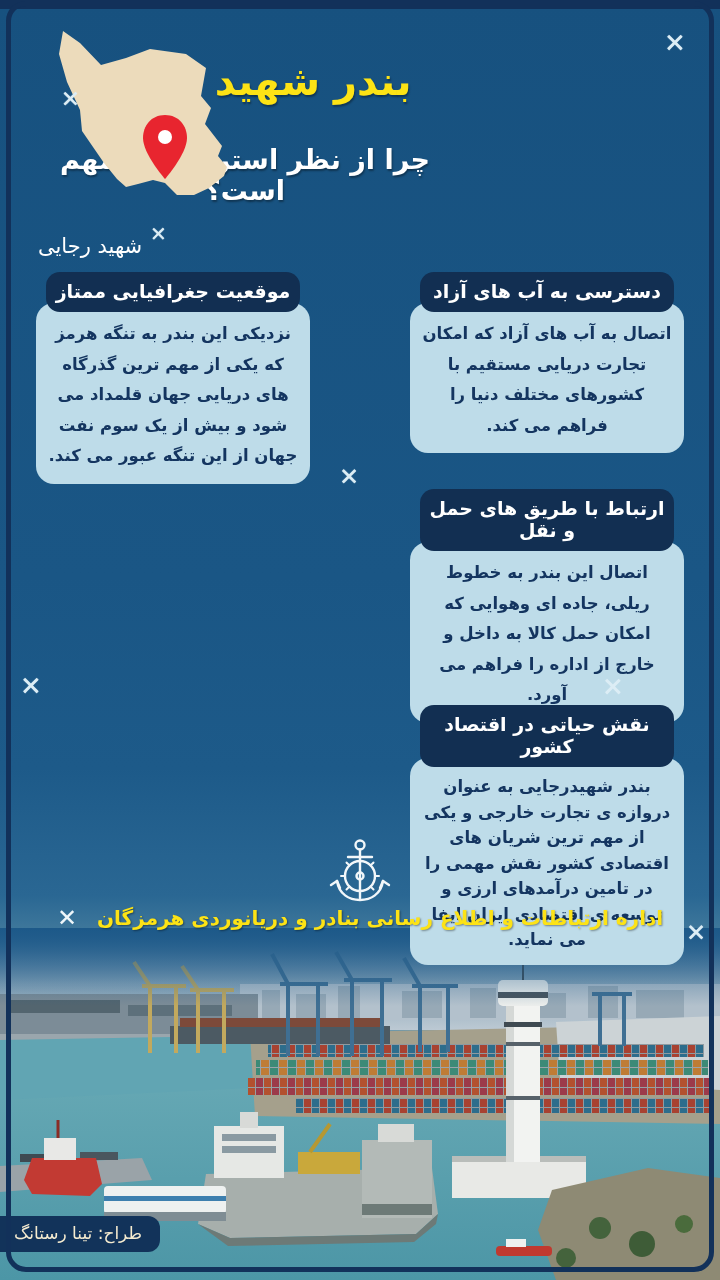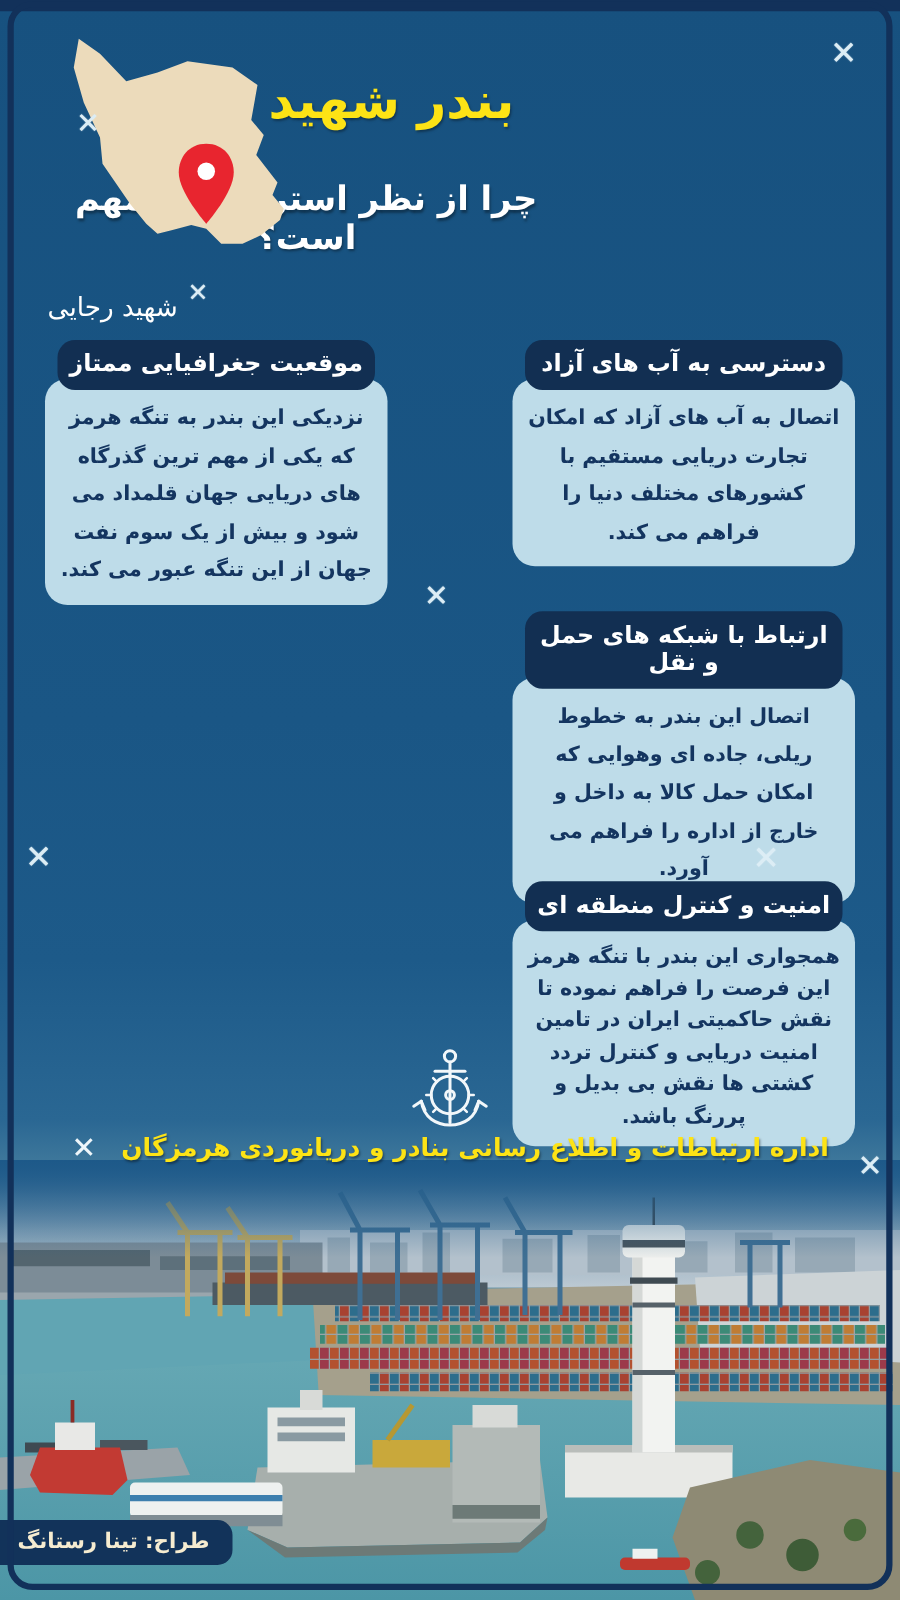--- a/index.html
+++ b/index.html
@@ -44,21 +44,21 @@
   .footer-line{position:absolute;top:906px;left:0;right:0;display:flex;flex-direction:row;justify-content:center;align-items:center;gap:20px;z-index:20;}
   .footer-text{color:#fde315;font-size:20px;font-weight:bold;text-shadow:1px 1px 2px rgba(0,0,0,.4);}
   .footer-x{color:#eef6fa;font-size:24px;font-weight:bold;line-height:1;}
   
   .photo{position:absolute;top:928px;left:0;width:720px;height:352px;z-index:5;}
   .photo-fade{position:absolute;top:928px;left:0;width:720px;height:78px;z-index:6;
     background:linear-gradient(180deg,rgba(29,89,137,1) 0%,rgba(29,89,137,.55) 40%,rgba(29,89,137,0) 100%);}
   
   .credit{
     position:absolute;top:1216px;left:0;background:#12335a;color:#f6ecd0;
-    padding:7px 18px 9px 14px;border-radius:0 12px 12px 0;font-size:17px;font-weight:bold;z-index:25;
+    padding:7px 18px 9px 14px;border-radius:0 12px 12px 0;font-size:17px;font-weight:normal;z-index:25;
     direction:rtl;
   }
 </style>
 </head>
 <body>
 
 <div class="page">
 
   <span class="xm" style="top:30px;left:664px;font-size:26px;">✕</span>
   <span class="xm" style="top:88px;right:640px;left:36px;font-size:23px;">✕</span>
@@ -90,29 +90,29 @@
       <div class="card-body">اتصال به آب های آزاد که امکان تجارت دریایی مستقیم با کشورهای مختلف دنیا را فراهم می کند.</div>
     </div>
     <div class="card">
       <div class="card-header">موقعیت جغرافیایی ممتاز</div>
       <div class="card-body">نزدیکی این بندر به تنگه هرمز که یکی از مهم ترین گذرگاه های دریایی جهان قلمداد می شود و بیش از یک سوم نفت جهان از این تنگه عبور می کند.</div>
     </div>
   </div>
 
   <div class="cards-row row2">
     <div class="card">
-      <div class="card-header">ارتباط با شبکه های حمل و نقل</div>
+      <div class="card-header">ارتباط با طریق های حمل و نقل</div>
       <div class="card-body">اتصال این بندر به خطوط ریلی، جاده ای وهوایی که امکان حمل کالا به داخل و خارج از اداره را فراهم می آورد.</div>
     </div>
   </div>
 
   <div class="cards-row row3">
     <div class="card">
-      <div class="card-header">امنیت و کنترل منطقه ای</div>
-      <div class="card-body">همجواری این بندر با تنگه هرمز این فرصت را فراهم نموده تا نقش حاکمیتی ایران در تامین امنیت دریایی و کنترل تردد کشتی ها نقش بی بدیل و پررنگ باشد.</div>
+      <div class="card-header">نقش حیاتی در اقتصاد کشور</div>
+      <div class="card-body">بندر شهیدرجایی به عنوان دروازه ی تجارت خارجی و یکی از مهم ترین شریان های اقتصادی کشور نقش مهمی را در تامین درآمدهای ارزی و توسعه ی اقتصادی ایران ایفا می نماید.</div>
     </div>
   </div>
 
   <div class="anchor-logo">
     <svg width="76" height="74" viewBox="0 0 76 74">
       <g stroke="#f2f7fa" fill="none" stroke-width="2.4" stroke-linecap="round">
         <circle cx="38" cy="9" r="4.5"></circle>
         <line x1="38" y1="13.5" x2="38" y2="62"></line>
         <line x1="26" y1="21" x2="50" y2="21"></line>
         <path d="M15 45 C17 58 27 64 38 64 C49 64 59 58 61 45"></path>

